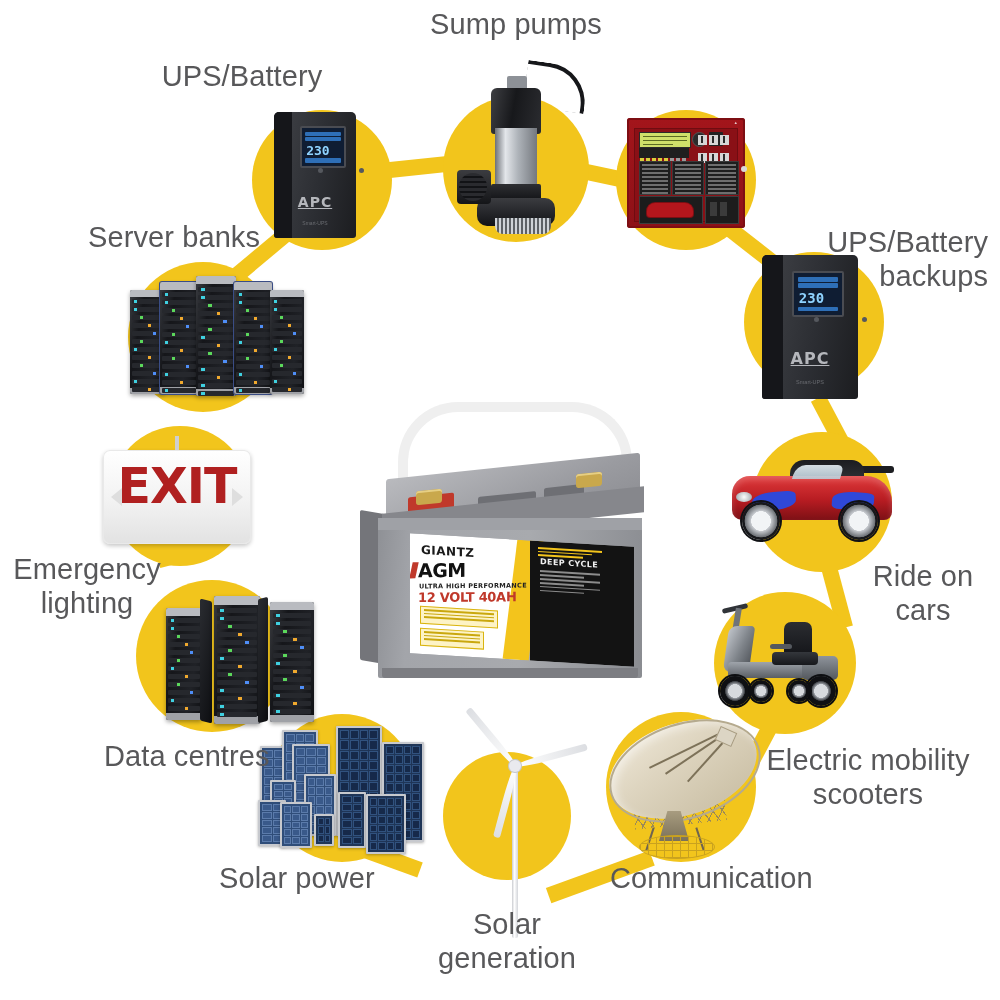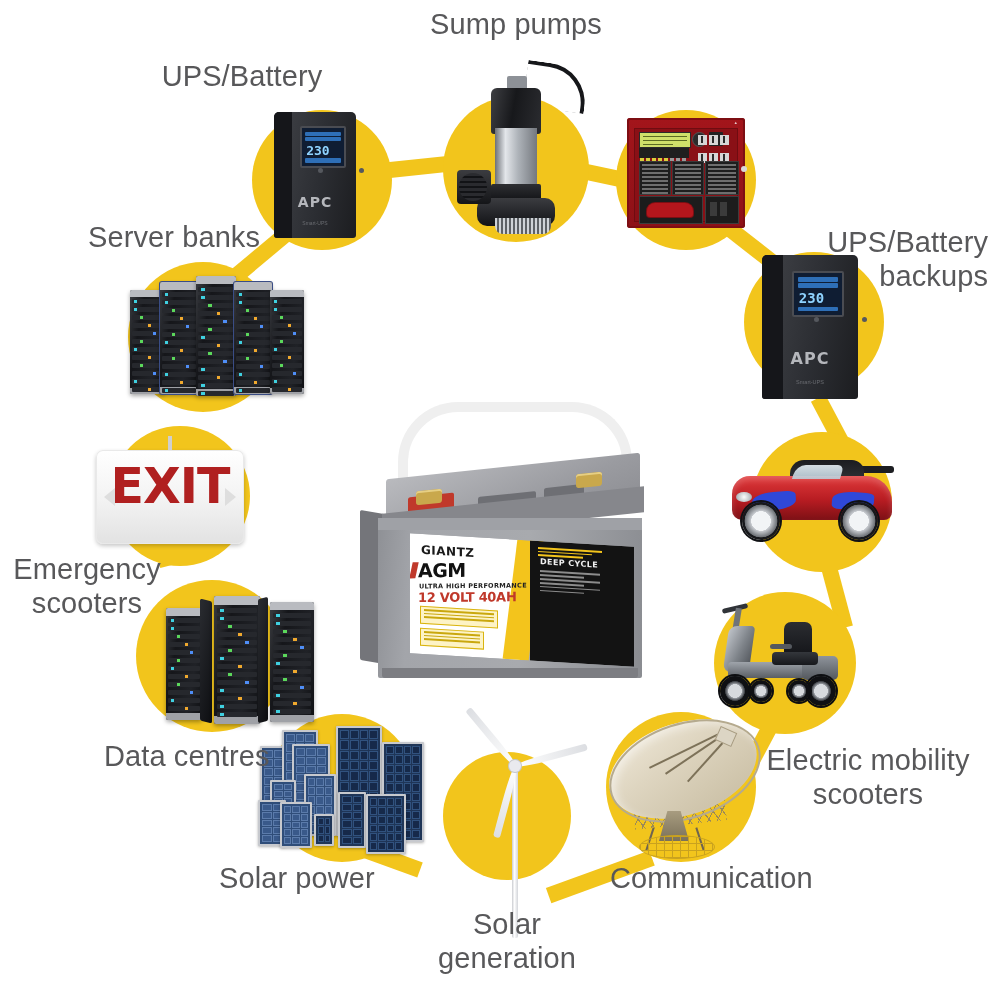--- a/index.html
+++ b/index.html
@@ -73,21 +73,21 @@
   .ups{position:absolute;}
   .ups .shell{position:absolute;left:0;top:0;width:100%;height:100%;
       background:linear-gradient(100deg,#25262a 0%,#3a3c41 18%,#2c2e33 55%,#1c1d20 100%);
       border-radius:5px 5px 3px 3px;}
   .ups .side{position:absolute;left:0;top:0;width:22%;height:100%;background:#15161a;border-radius:5px 0 0 3px;}
   .ups .lcd{position:absolute;background:#0f1d33;border:2px solid #4a4c52;border-radius:2px;}
   .ups .lcd .row{position:absolute;left:8%;width:84%;height:11%;background:#2e6fb7;border-radius:1px;}
   .ups .lcd .big{position:absolute;left:10%;top:40%;color:#8fd3ff;font-family:"DejaVu Sans Mono",monospace;
       font-weight:700;}
   .ups .brand{position:absolute;left:0;width:100%;text-align:center;color:#b5b7bc;
-      font-family:"DejaVu Sans",sans-serif;font-weight:700;}
+      font-family:"DejaVu Sans",sans-serif;font-weight:700;text-decoration:underline;}
   .ups .sub{position:absolute;left:0;width:100%;text-align:center;color:#6a6c71;
       font-family:"Liberation Sans",sans-serif;}
   .ups .btns{position:absolute;width:100%;left:0;display:flex;justify-content:space-around;}
   .ups .btns span{width:5px;height:5px;border-radius:50%;background:#55585e;}
 
   
   #firepanel{position:absolute;left:627px;top:118px;width:118px;height:110px;
      background:linear-gradient(180deg,#a3151b 0%,#8d1117 100%);border-radius:3px;
      box-shadow:inset 0 0 0 2px #7d0e13;}
   #firepanel .inner{position:absolute;left:7px;top:10px;right:7px;bottom:6px;background:#8a1016;border:1px solid #6f0c11;}
@@ -105,21 +105,21 @@
   #firepanel .bank i{display:block;height:2px;background:#6e6e6e;margin:2px 2px;}
   #firepanel .phonebox{position:absolute;left:4px;top:67px;width:62px;height:26px;background:#1c1c1c;border:1px solid #3d3d3d;}
   #firepanel .phone{position:absolute;left:7px;top:6px;width:46px;height:14px;background:#b4161c;border-radius:8px 8px 3px 3px;
       box-shadow:0 0 0 1px #7d0e13;}
   #firepanel .auxbox{position:absolute;left:70px;top:67px;width:32px;height:26px;background:#1c1c1c;border:1px solid #3d3d3d;}
   #firepanel .auxbox u{position:absolute;left:4px;top:5px;width:7px;height:14px;background:#3b3b3b;display:block;}
   #firepanel .logo{position:absolute;right:7px;top:2px;font-size:4px;color:#e8c9cb;letter-spacing:.3px;}
   #firepanel .knob{position:absolute;right:-2px;top:48px;width:6px;height:6px;border-radius:50%;background:#d8d8d8;}
 
   
-  #exitsign{position:absolute;left:96px;top:450px;width:148px;height:94px;
+  #exitsign{position:absolute;left:103px;top:450px;width:148px;height:94px;
      background:linear-gradient(180deg,#ffffff 0%,#f2f2f2 55%,#e2e2e2 100%);
      border-radius:7px;box-shadow:0 2px 4px rgba(0,0,0,.22), inset 0 0 0 1px #e9e9e9;}
   #exitsign .word{position:absolute;left:0;top:12px;width:100%;text-align:center;
      font-family:"DejaVu Sans",sans-serif;font-weight:700;font-size:49px;color:#b02020;letter-spacing:-1px;line-height:1;}
   #exitsign .chev{position:absolute;top:38px;width:0;height:0;border-top:9px solid transparent;border-bottom:9px solid transparent;}
   #exitsign .chev.lf{left:8px;border-right:11px solid #dedede;}
   #exitsign .chev.rt{right:8px;border-left:11px solid #dedede;}
   #exitsign .stem{position:absolute;left:50%;top:-14px;width:4px;height:14px;margin-left:-2px;background:#cfcfcf;}
 
   
@@ -934,22 +934,24 @@
         </div>
     </div>
     <div class="bat-foot"></div>
   </div>
 
   <div class="label c" style="left:386px;top:8px;width:260px;">Sump pumps</div>
   <div class="label c" style="left:132px;top:60px;width:220px;">UPS/Battery</div>
   <div class="label l" style="left:88px;top:221px;width:240px;">Server banks</div>
   <div class="label r" style="left:760px;top:226px;width:228px;">UPS/Battery
 backups</div>
+  <div class="label c" style="left:858px;top:560px;width:130px;">Ride on
+cars</div>
   <div class="label c" style="left:12px;top:553px;width:150px;">Emergency
-scooters</div>
+lighting</div>
   <div class="label l" style="left:104px;top:740px;width:220px;">Data centres</div>
   <div class="label c" style="left:748px;top:744px;width:240px;">Electric mobility
 scooters</div>
   <div class="label l" style="left:219px;top:862px;width:220px;">Solar power</div>
   <div class="label l" style="left:610px;top:862px;width:230px;">Communication</div>
   <div class="label c" style="left:412px;top:908px;width:190px;">Solar
 generation</div>
 
 </div>
 

